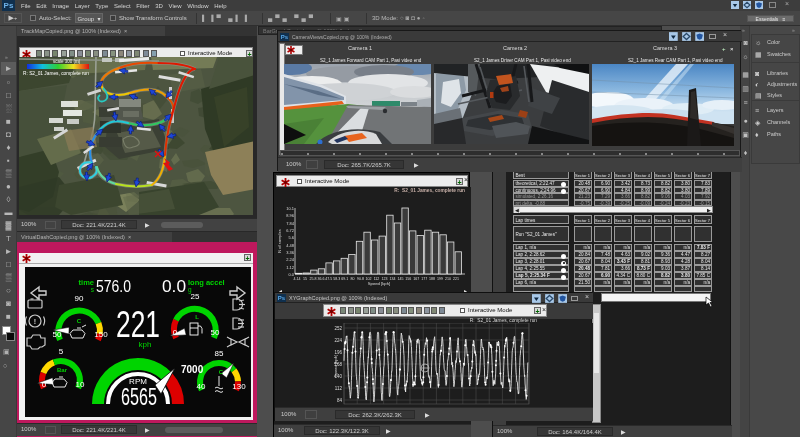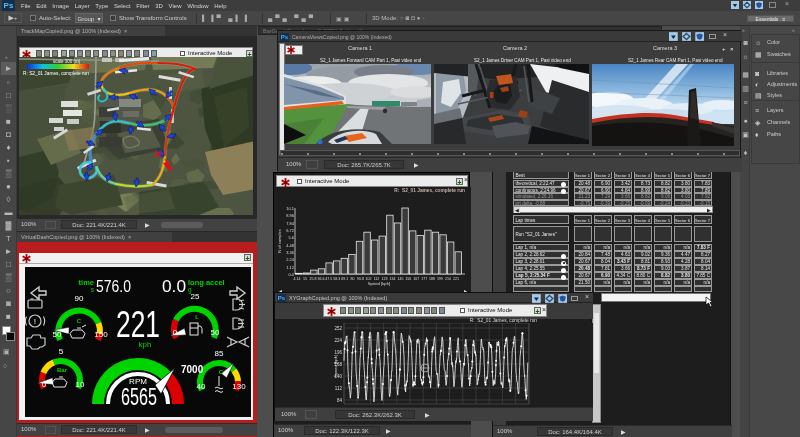--- a/index.html
+++ b/index.html
@@ -323,21 +323,21 @@
     </div>
  <div style="position:absolute;left:0px;top:192px;width:240px;height:13px;background:#424242;border-top:1px solid #2a2a2a">
       <span style="position:absolute;left:4px;top:2px;font-size:6px;color:#ccc">100%</span>
       <div style="position:absolute;left:28px;top:2px;width:11px;height:8px;border:1px solid #555"></div>
       <div style="position:absolute;left:44px;top:1px;width:76px;height:9px;background:#383838;border:1px solid #2d2d2d;color:#ccc;font-size:6px;line-height:9px;text-align:center">Doc: 221.4K/221.4K</div>
       <span style="position:absolute;left:128px;top:2px;font-size:6px;color:#ddd">▶</span>
       <div style="position:absolute;left:144px;top:3px;width:42px;height:6px;background:#5c5c5c;border-radius:3px"></div>
     </div>
 </div>
 
-<div class="abs" style="left:17px;top:232px;width:240px;height:205px;background:#b91c1c">
+<div class="abs" style="left:17px;top:232px;width:240px;height:205px;background:#be185d">
  <div class="abs" style="left:0;top:0;width:240px;height:10px;background:#333333">
    <div class="abs" style="left:0;top:0;width:155px;height:10px;background:#404040;color:#b4b4b4;font-size:5.5px;line-height:10px;padding-left:4px">VirtualDashCopied.png @ 100% (Indexed)&nbsp;&nbsp;×</div>
  </div>
  <div class="abs" style="left:2px;top:21px;width:234px;height:167px;background:#f2f2f2">
    <svg style="position:absolute;left:3px;top:1px" width="9" height="9" viewBox="0 0 10 10">
         <g stroke="#b00000" stroke-width="2">
           <line x1="5" y1="0" x2="5" y2="10"></line>
           <line x1="0.7" y1="2.5" x2="9.3" y2="7.5"></line>
           <line x1="0.7" y1="7.5" x2="9.3" y2="2.5"></line>
         </g>

